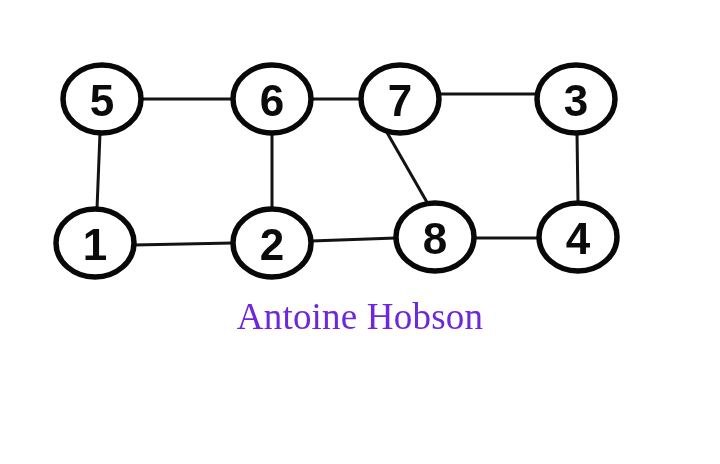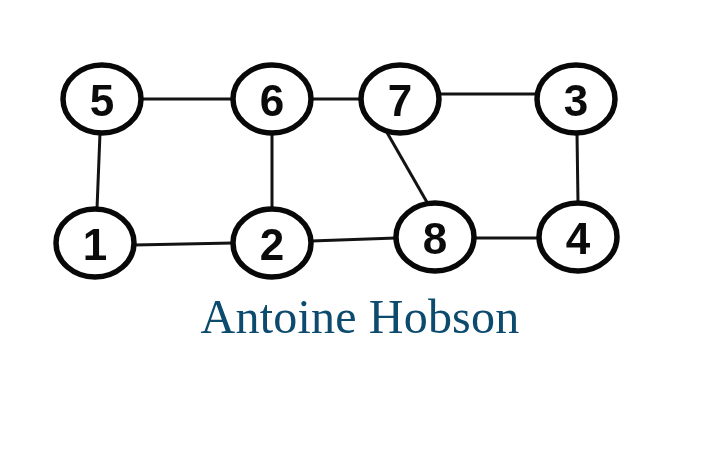--- a/index.html
+++ b/index.html
@@ -46,23 +46,23 @@
     text-anchor: middle;
     dominant-baseline: central;
   }
   .caption-text {
     position: absolute;
     left: 0;
     top: 292px;
     width: 720px;
     text-align: center;
     font-family: "Liberation Serif", serif;
-    font-size: 48px;
+    font-size: 37px;
     line-height: 50px;
-    color: #0c4a6e;
+    color: #6d28d9;
     letter-spacing: 0.2px;
     white-space: nowrap;
   }
 </style>
 </head>
 <body>
 
 <div id="canvas-root">
 
   <svg id="graph-svg" viewBox="0 0 720 464">

